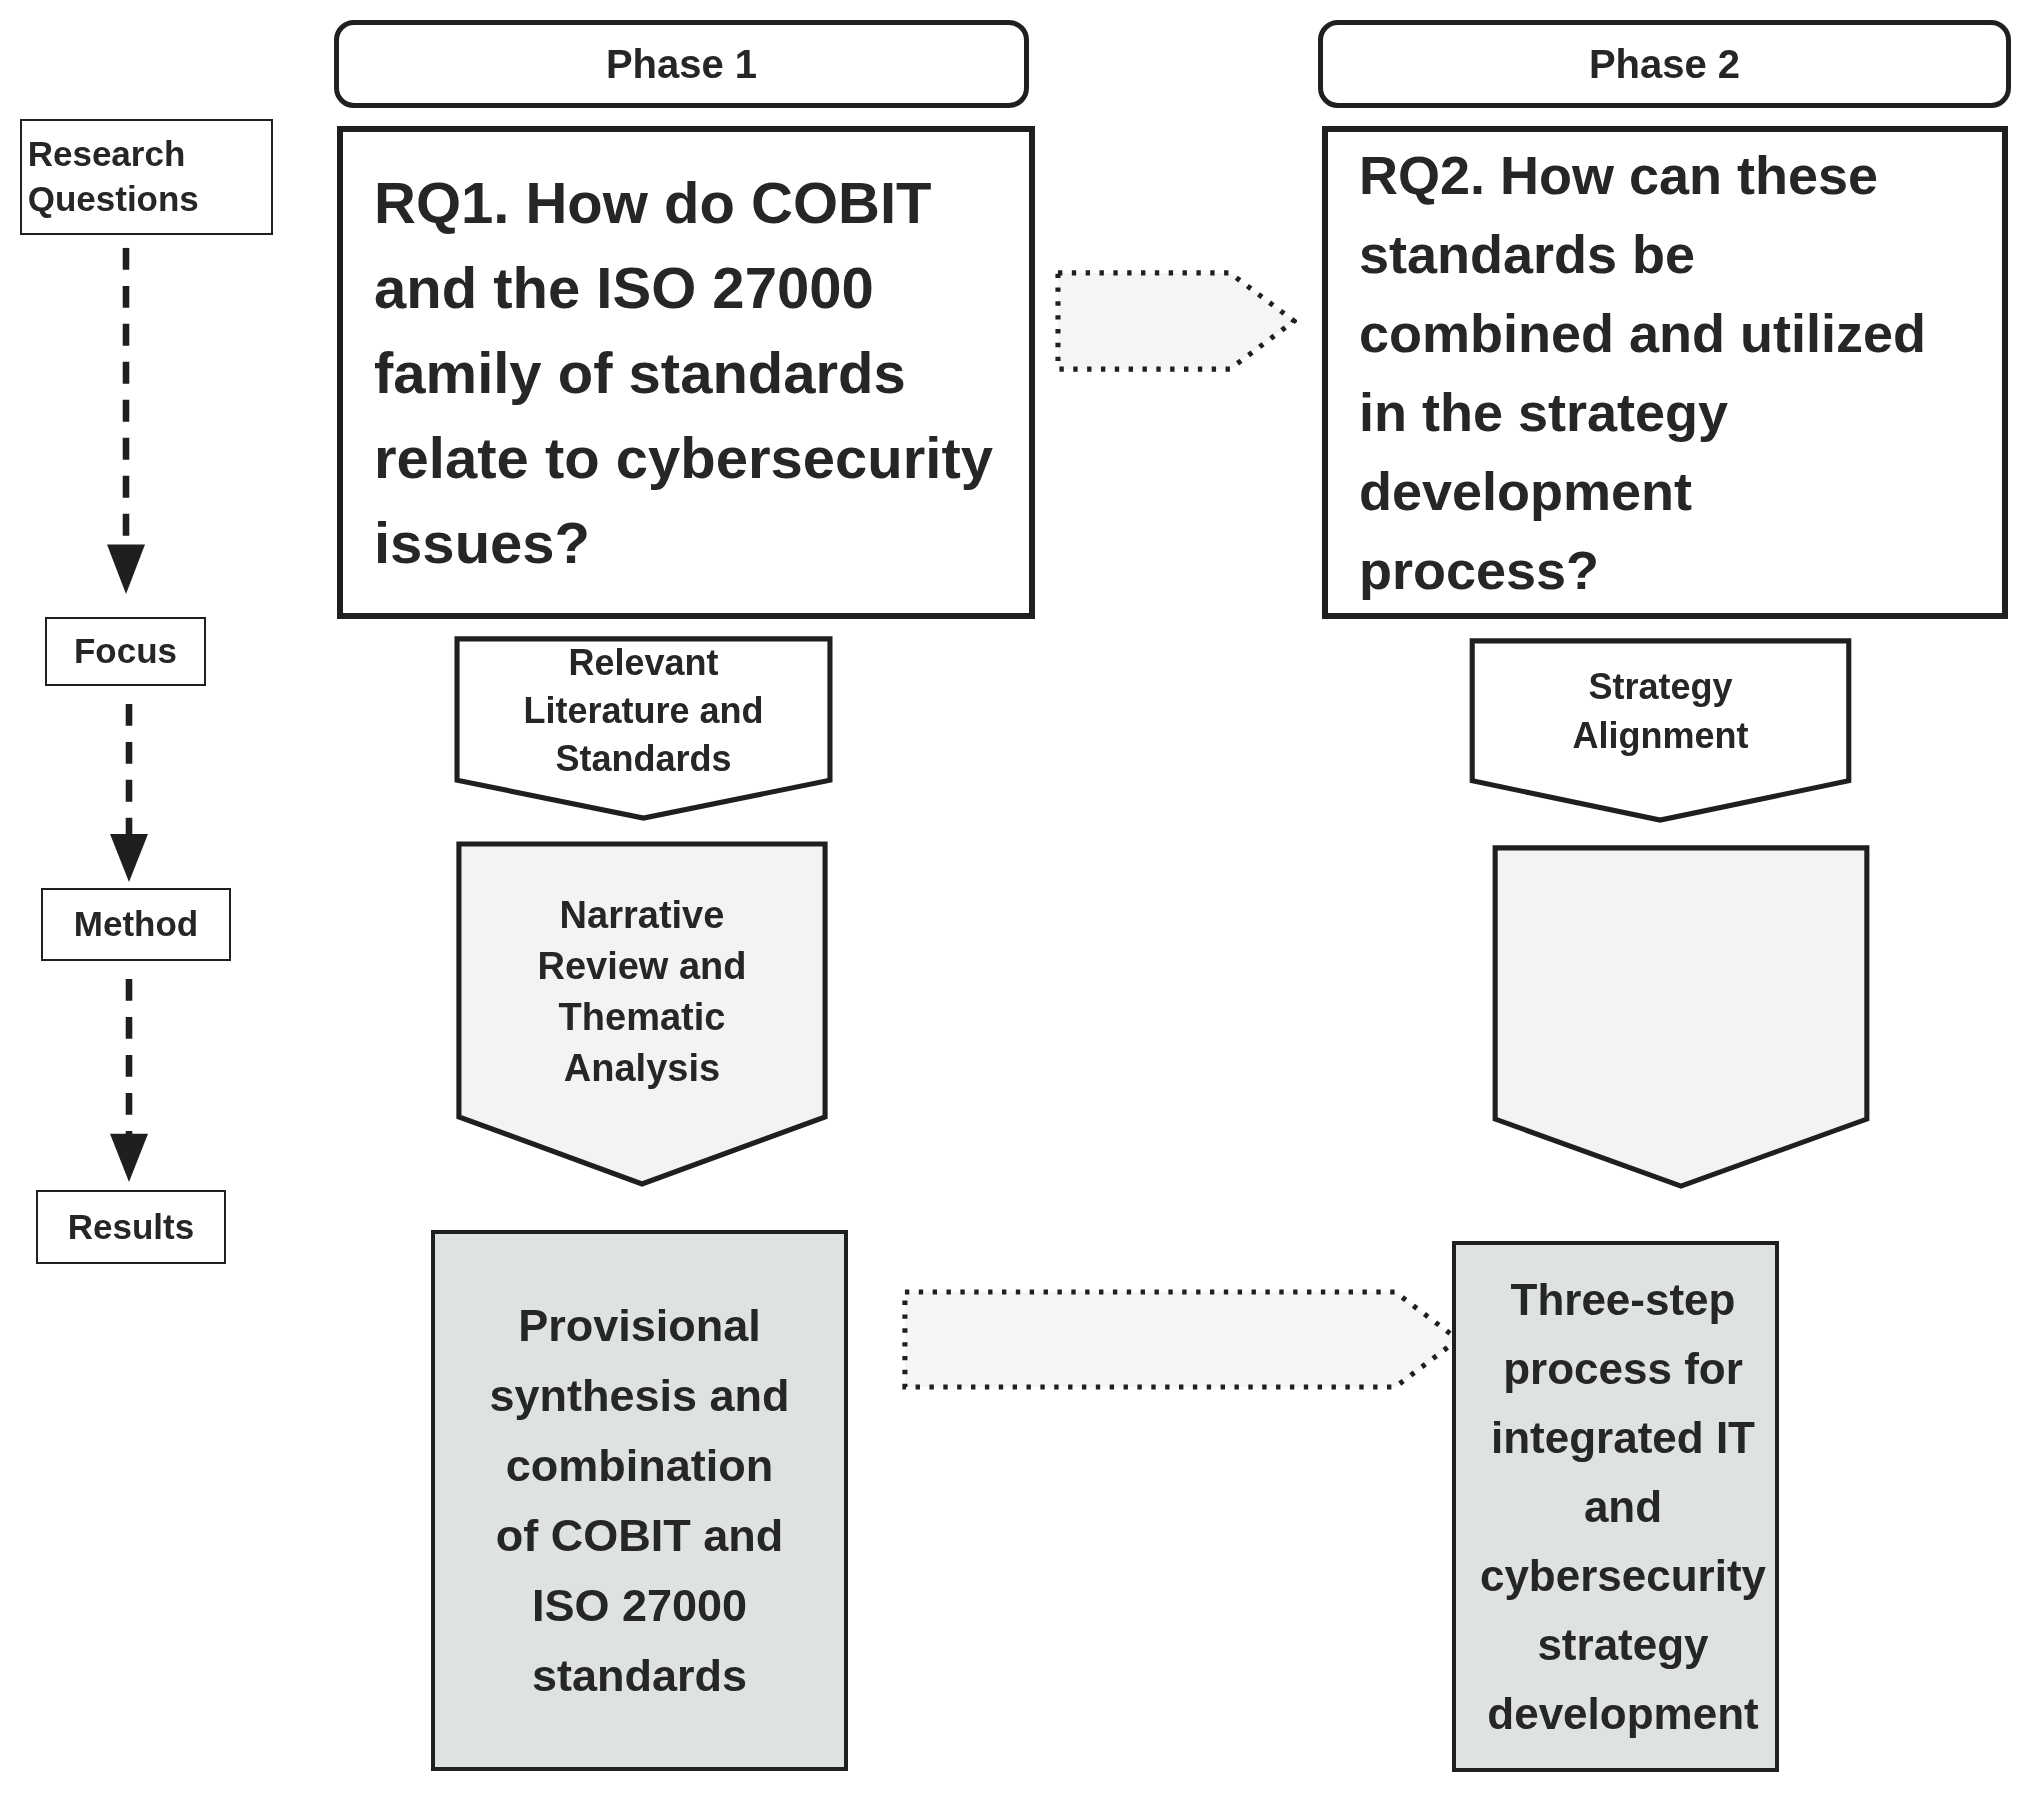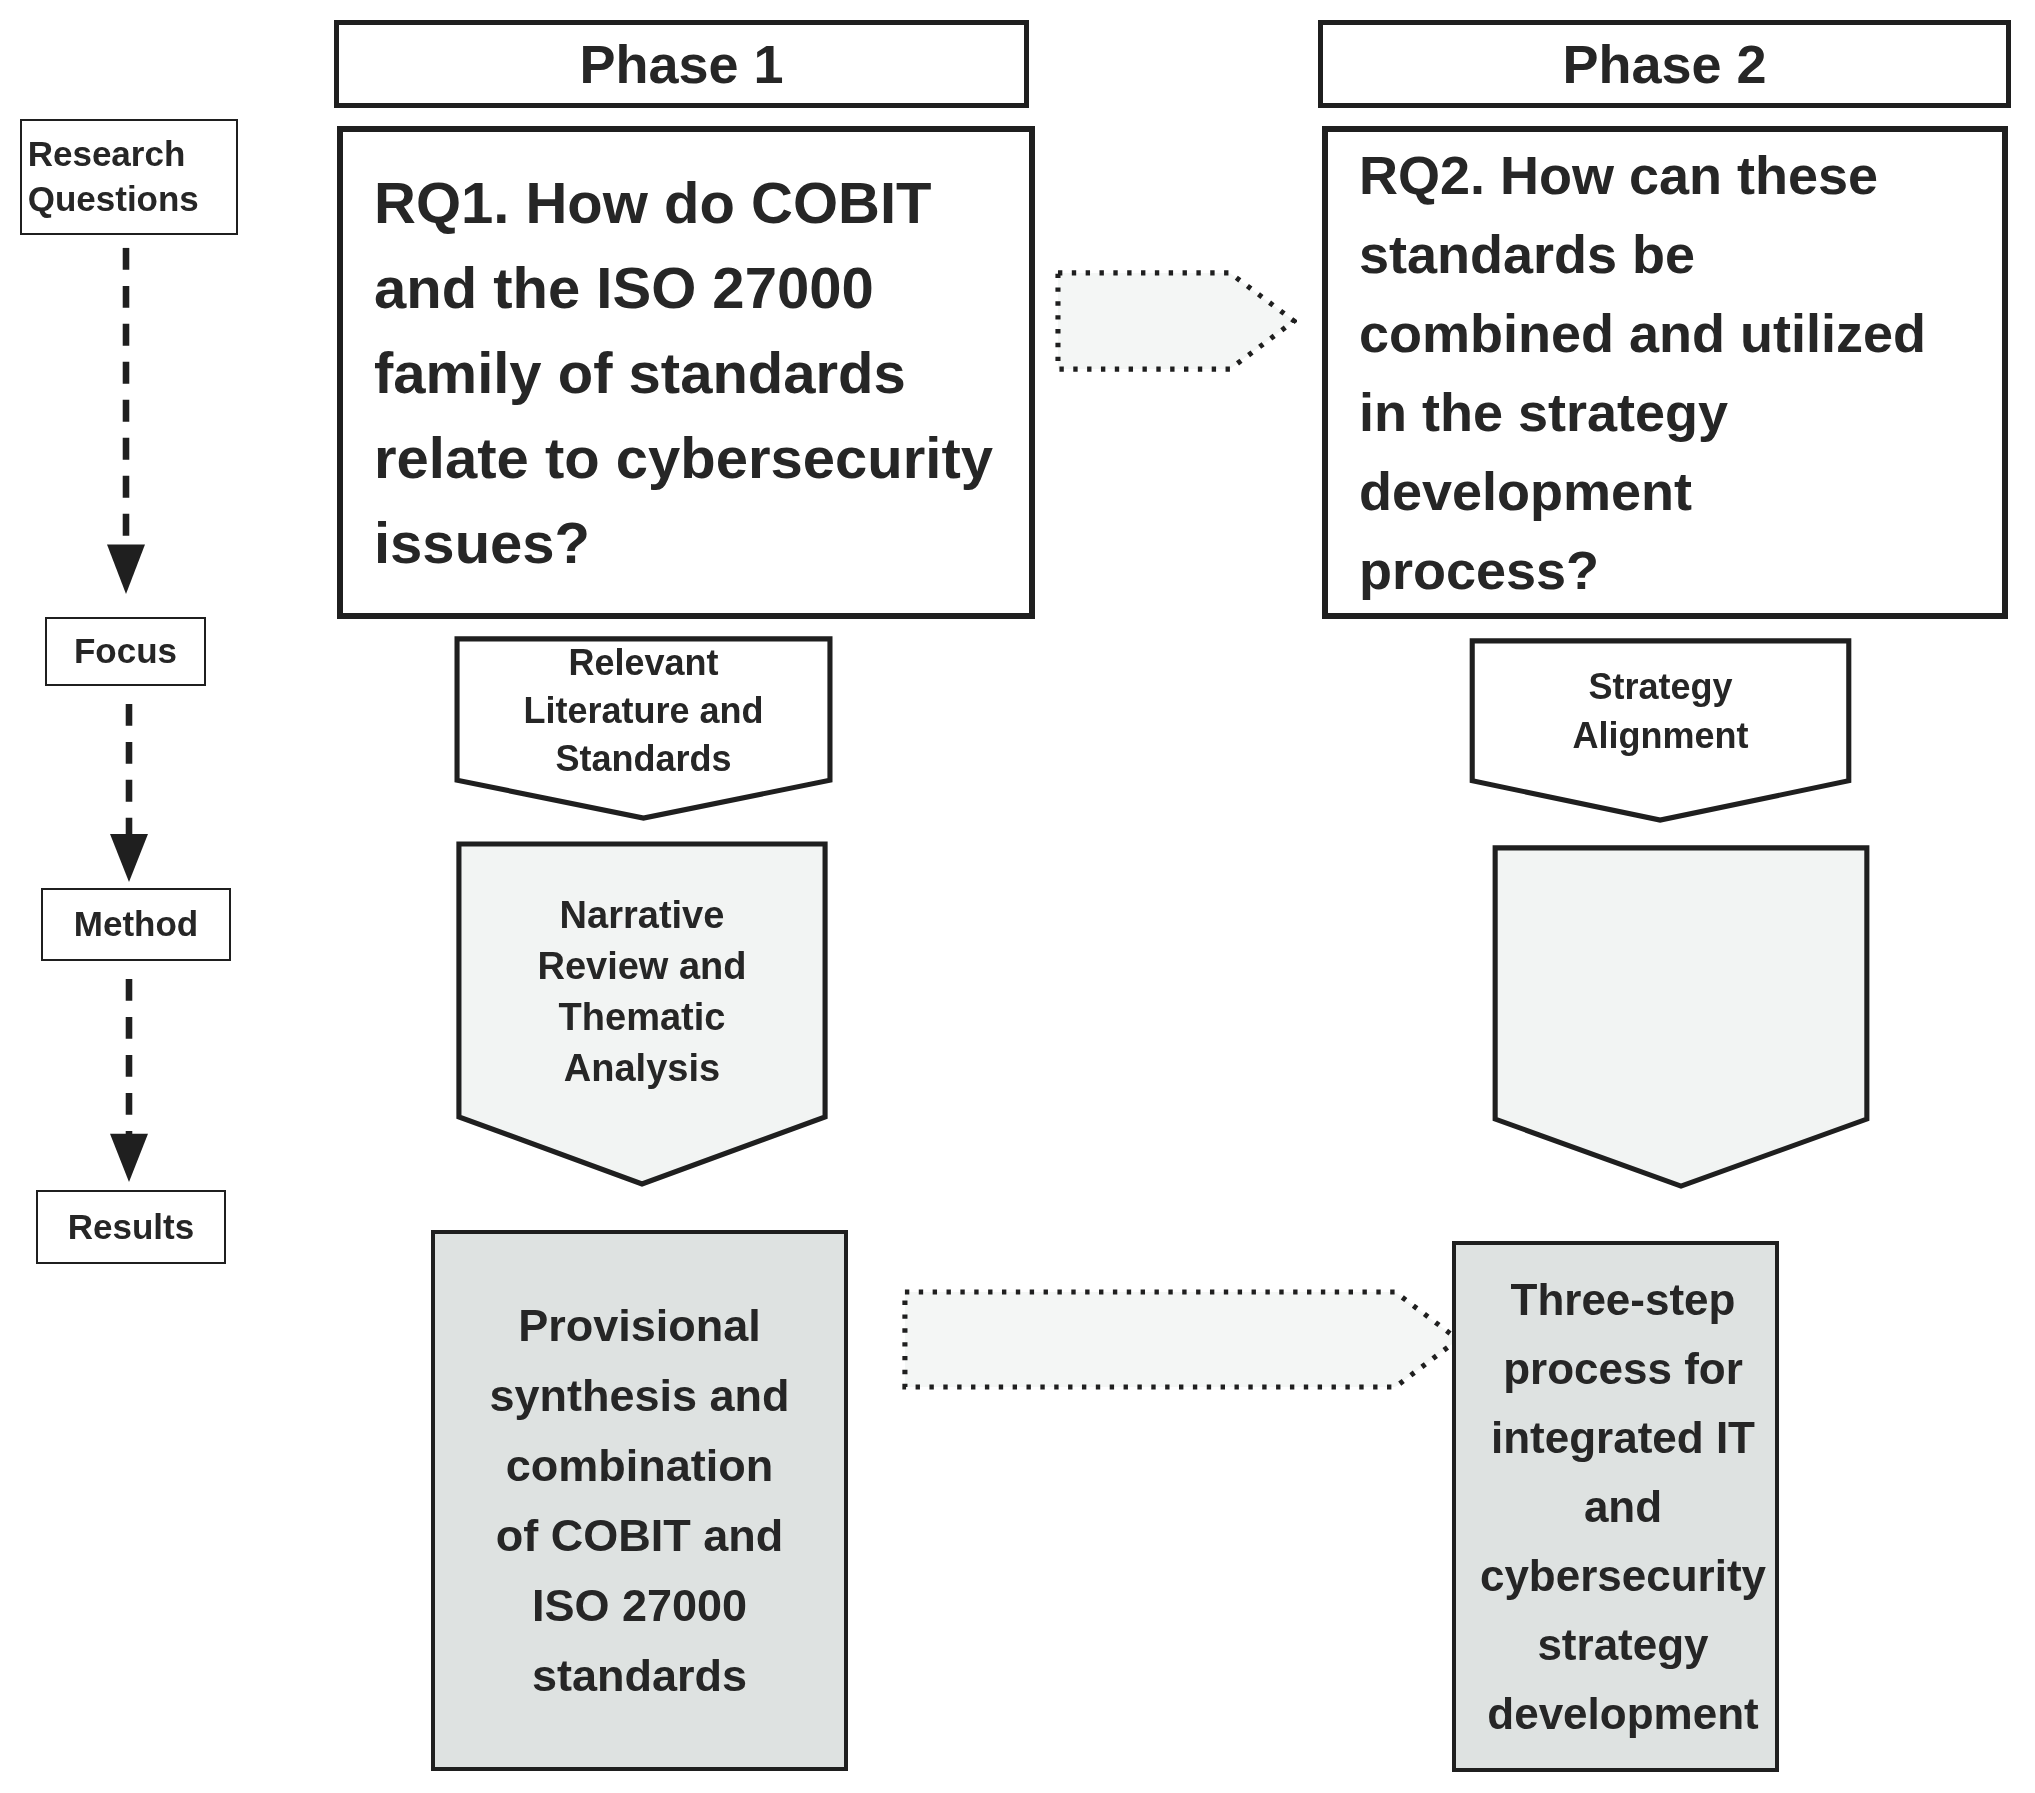--- a/index.html
+++ b/index.html
@@ -22,21 +22,21 @@
     align-items:center;
     justify-content:center;
     text-align:center;
     white-space:pre-line;
   }
   .box.left-text{justify-content:flex-start;text-align:left;}
   
   .rail-label{border-width:2.9px;font-size:35px;line-height:1.28;}
   .rq-label{padding-left:26px;}
   
-  .phase-header{border-width:5.8px;font-size:54px;}
+  .phase-header{border-width:5.8px;font-size:40px;border-radius:20px;}
   
   .rq-box{border-width:6.6px;padding-left:31px;padding-right:14.6px;}
   .rq1-text{font-size:58px;line-height:85px;}
   .rq2-text{font-size:54px;line-height:79px;}
   
   .pent{display:block;}
   .pent-text{
     position:absolute;left:0;right:0;top:0;
     display:flex;align-items:center;justify-content:center;
     text-align:center;white-space:pre-line;
@@ -47,21 +47,21 @@
     border-width:4.4px;background:#dee2e1;
     font-size:45px;line-height:70px;
   }
   svg{display:block;}
 </style>
 </head>
 <body>
 
 <div class="canvas">
 
-  <div class="abs box left-text rail-label rq-label" style="left:19.7px;top:119px;width:218px;height:116px;padding-left:6px;">
+  <div class="abs box left-text rail-label rq-label" style="left:19.7px;top:119px;width:253px;height:116px;padding-left:6px;">
     <span>Research
 Questions</span>
   </div>
 
   <svg class="abs" style="left:104px;top:245px;" width="44" height="352" viewBox="0 0 60 482">
     <line x1="30" y1="4" x2="30" y2="412" stroke="#1f1f1f" stroke-width="9" stroke-dasharray="30 22"></line>
     <polygon points="4,410 56,410 30,478" fill="#1f1f1f"></polygon>
   </svg>
 
   <div class="abs box rail-label" style="left:45px;top:617px;width:161px;height:69px;text-align:center;">

